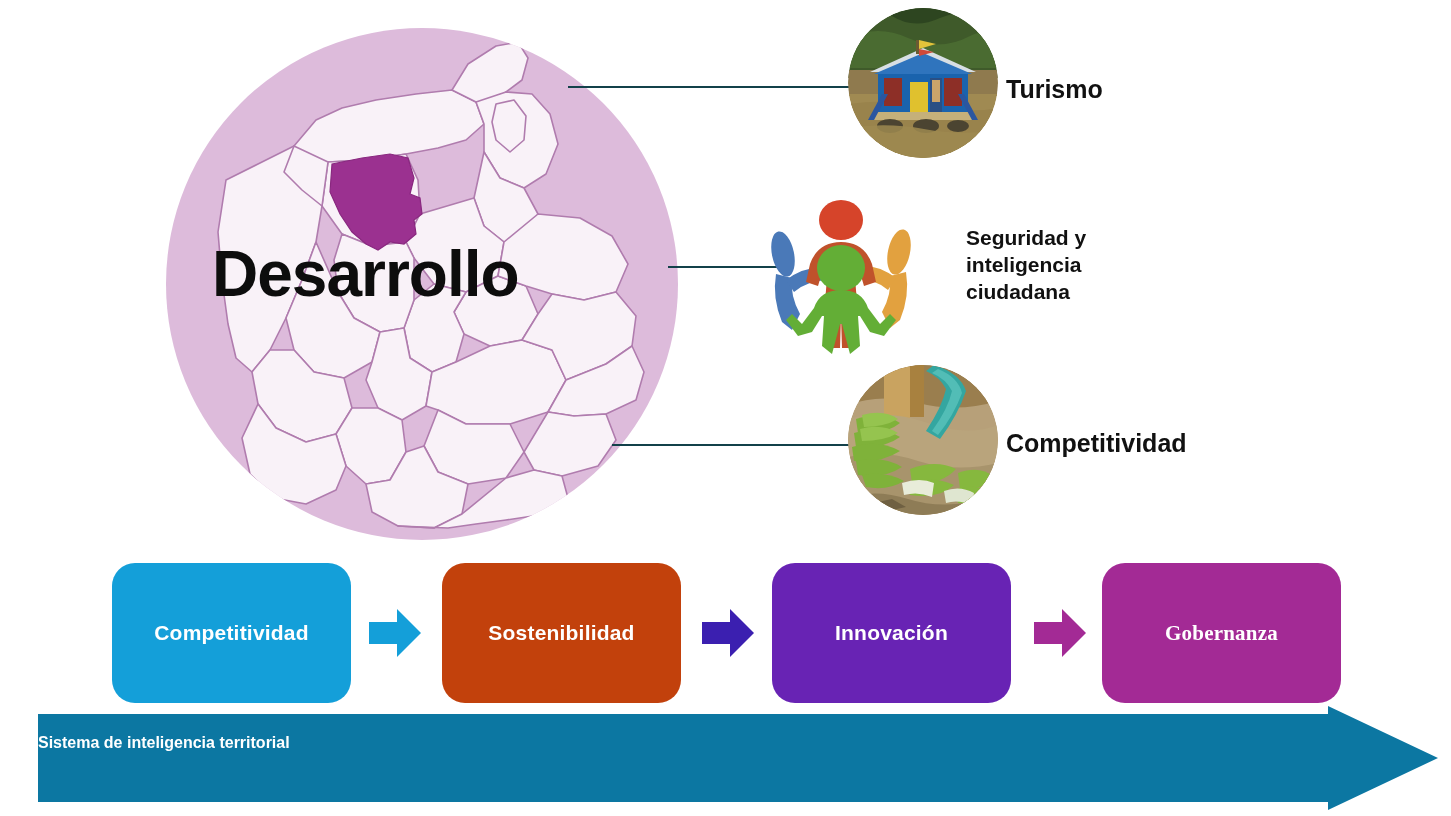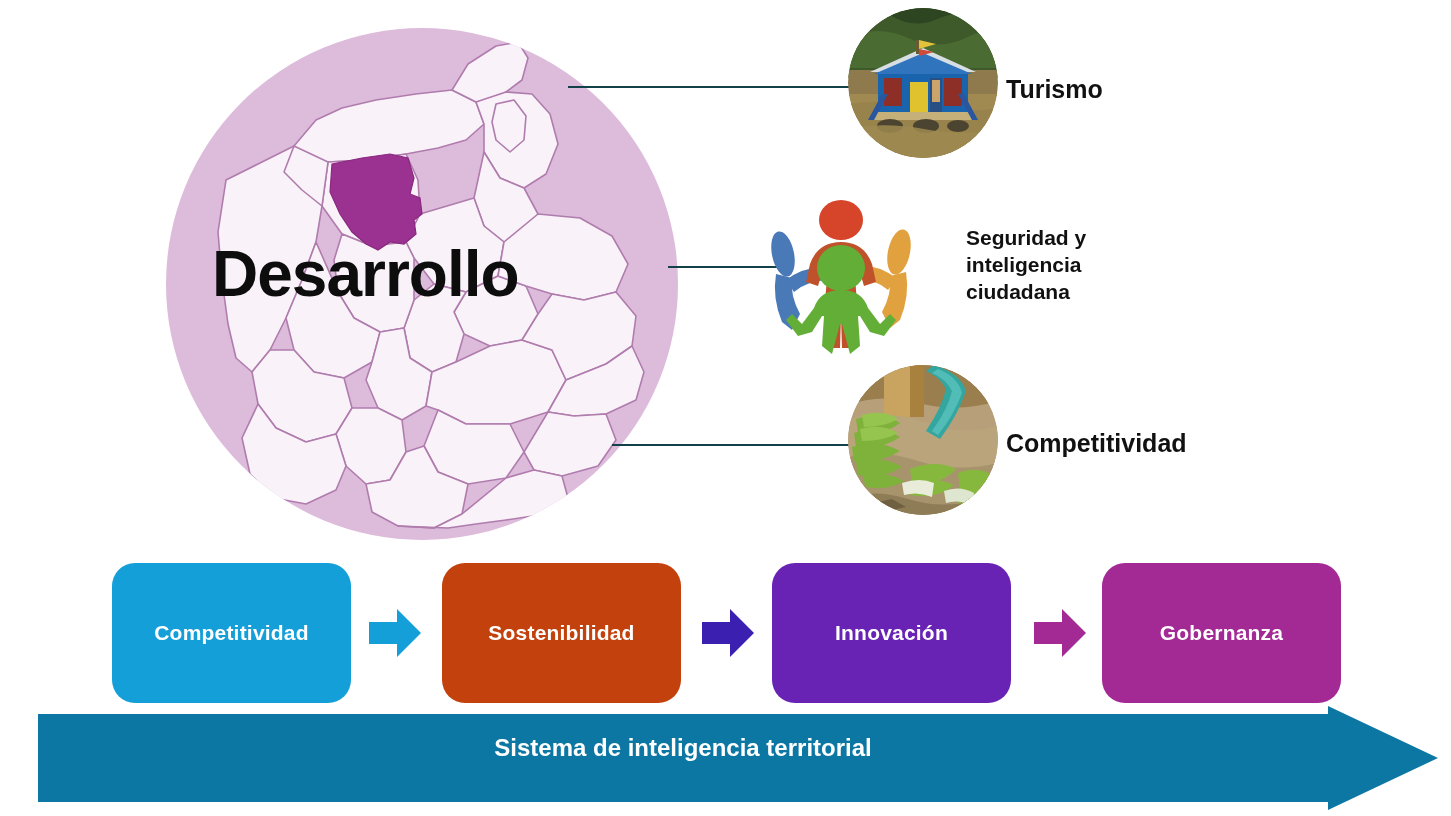--- a/index.html
+++ b/index.html
@@ -117,21 +117,21 @@
   .pillar span {
     color: #ffffff;
     font-size: 21px;
     font-weight: bold;
     letter-spacing: 0.2px;
     text-align: center;
   }
   .pillar-0 { left: 112px; }
   .pillar-1 { left: 442px; }
   .pillar-2 { left: 772px; justify-content: center; }
-  .pillar-3 { left: 1102px; }
+  .pillar-3 { left: 1102px; font-family: Liberation Serif, serif; }
 
   
   .step-arrow {
     position: absolute;
     top: 605px;
     width: 56px;
     height: 56px;
     z-index: 3;
   }
   .step-arrow svg { display: block; width: 56px; height: 56px; }
@@ -147,23 +147,23 @@
     width: 1400px;
     height: 104px;
     z-index: 2;
   }
   .banner svg { display: block; width: 1400px; height: 104px; }
   .banner-text {
     position: absolute;
     left: 38px;
     top: 734px;
     width: 1290px;
-    text-align: center;
+    text-align: left;
     color: #ffffff;
-    font-size: 24px;
+    font-size: 16px;
     font-weight: bold;
     z-index: 3;
     pointer-events: none;
   }
 </style>
 </head>
 <body>
 
 <div id="stage">
 

